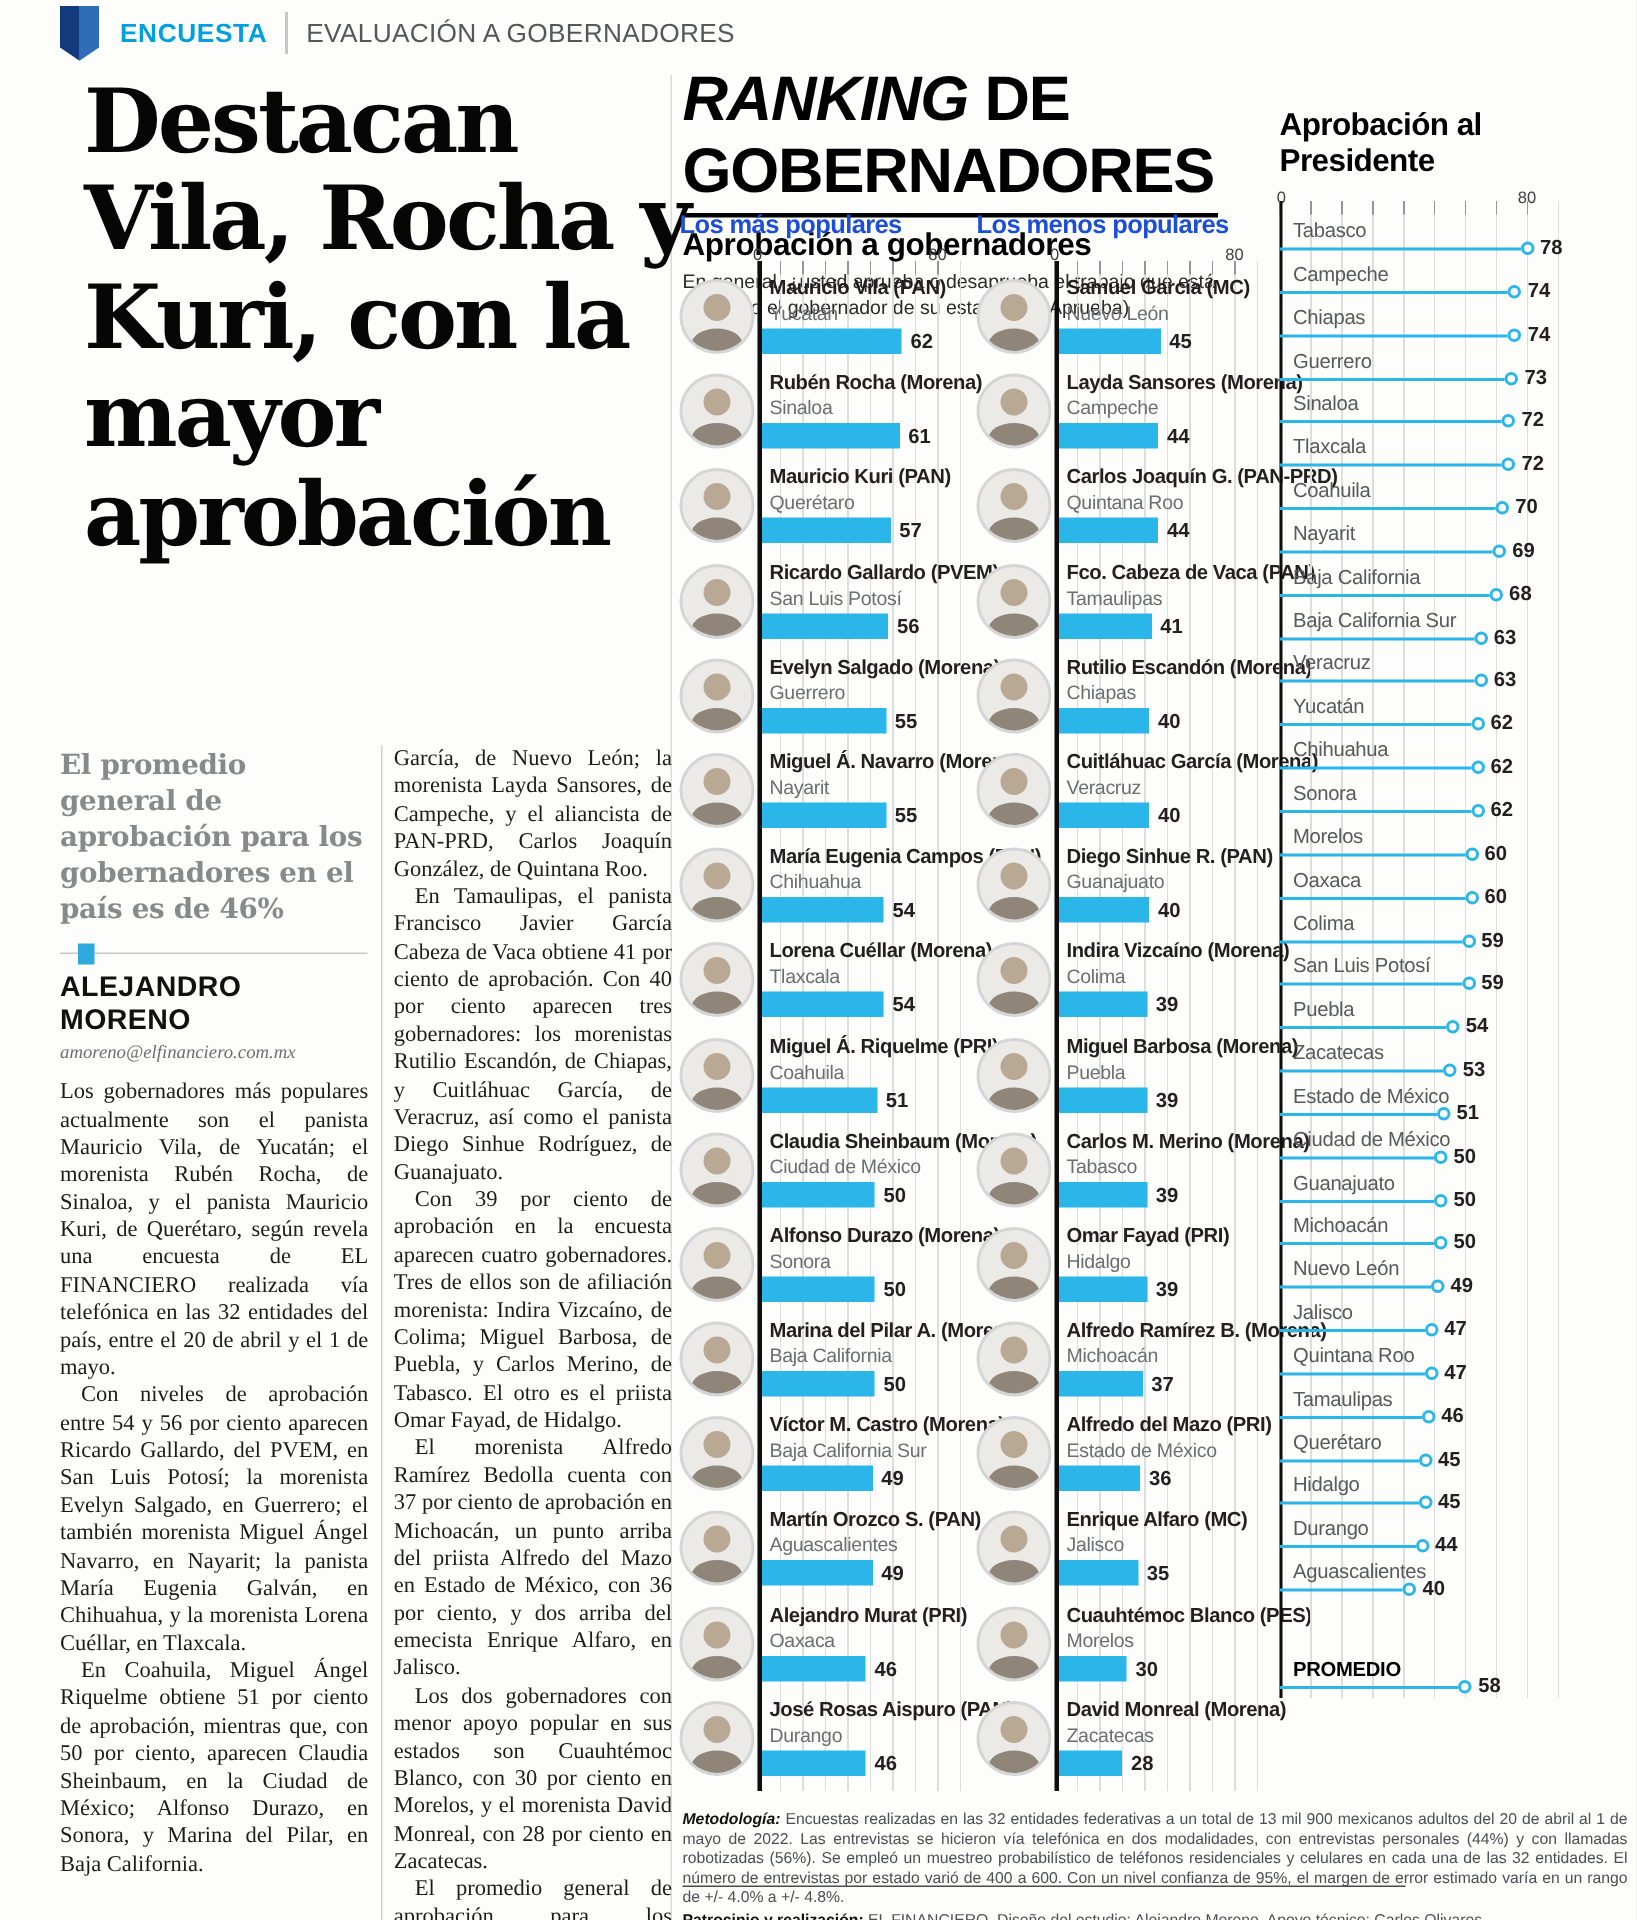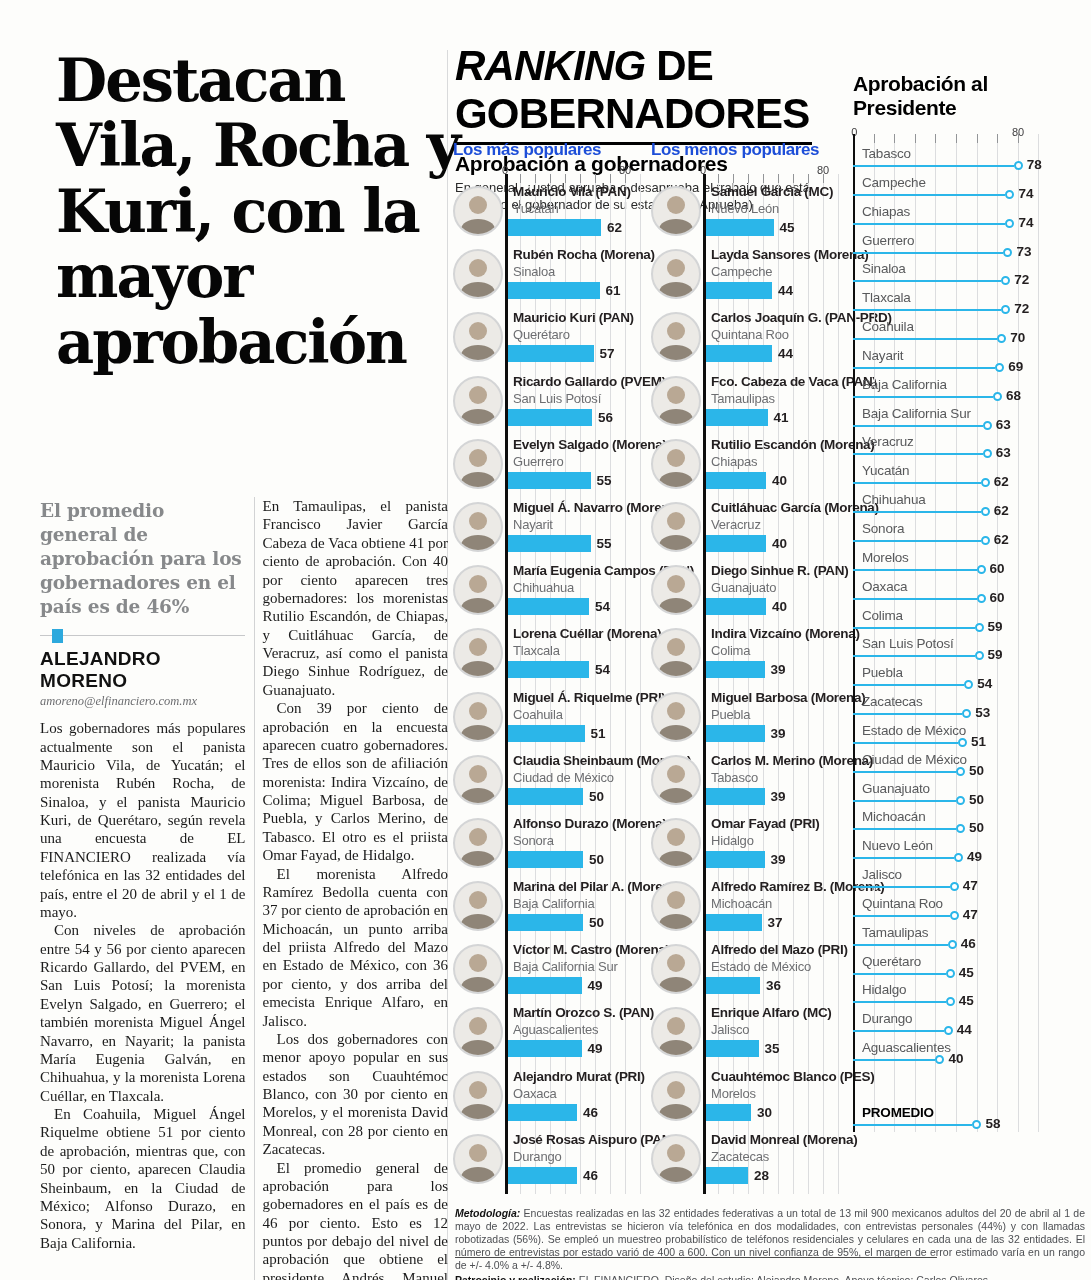--- a/index.html
+++ b/index.html
@@ -99,20 +99,26 @@
   .credits b{color:#111;}
 
   
   .vdiv-right{position:absolute;left:447px;top:50px;bottom:0;width:1px;background:#d9dadb;}
 </style>
 </head>
 <body>
 
 <div class="page">
 
+  <header class="masthead">
+    <div class="bookmark"></div>
+    <div class="kicker">ENCUESTA</div>
+    <div class="mast-div"></div>
+    <div class="section-name">EVALUACIÓN A GOBERNADORES</div>
+  </header>
 
   <div class="vdiv-right"></div>
 
   <section class="article-header">
     <h1 class="headline">Destacan Vila, Rocha y Kuri, con la mayor aprobación</h1>
   </section>
 
   <section class="article-body">
     <div class="bcol1">
       <p class="lead">El promedio general de aprobación para los gobernadores en el país es de 46%</p>
@@ -123,20 +129,21 @@
       <div class="byline-mail">amoreno@elfinanciero.com.mx</div>
       <div class="body-col">
 
       <p>Los gobernadores más populares actualmente son el panista Mauricio Vila, de Yucatán; el morenista Rubén Rocha, de Sinaloa, y el panista Mauricio Kuri, de Querétaro, según revela una encuesta de EL FINANCIERO realizada vía telefónica en las 32 entidades del país, entre el 20 de abril y el 1 de mayo.</p>
           <p>Con niveles de aprobación entre 54 y 56 por ciento aparecen Ricardo Gallardo, del PVEM, en San Luis Potosí; la morenista Evelyn Salgado, en Guerrero; el también morenista Miguel Ángel Navarro, en Nayarit; la panista María Eugenia Galván, en Chihuahua, y la morenista Lorena Cuéllar, en Tlaxcala.</p>
           <p>En Coahuila, Miguel Ángel Riquelme obtiene 51 por ciento de aprobación, mientras que, con 50 por ciento, aparecen Claudia Sheinbaum, en la Ciudad de México; Alfonso Durazo, en Sonora, y Marina del Pilar, en Baja California.</p>
         </div>
     </div>
     <div class="bcol2 body-col">
 
+    <p>García, de Nuevo León; la morenista Layda Sansores, de Campeche, y el aliancista de PAN-PRD, Carlos Joaquín González, de Quintana Roo.</p>
         <p>En Tamaulipas, el panista Francisco Javier García Cabeza de Vaca obtiene 41 por ciento de aprobación. Con 40 por ciento aparecen tres gobernadores: los morenistas Rutilio Escandón, de Chiapas, y Cuitláhuac García, de Veracruz, así como el panista Diego Sinhue Rodríguez, de Guanajuato.</p>
         <p>Con 39 por ciento de aprobación en la encuesta aparecen cuatro gobernadores. Tres de ellos son de afiliación morenista: Indira Vizcaíno, de Colima; Miguel Barbosa, de Puebla, y Carlos Merino, de Tabasco. El otro es el priista Omar Fayad, de Hidalgo.</p>
         <p>El morenista Alfredo Ramírez Bedolla cuenta con 37 por ciento de aprobación en Michoacán, un punto arriba del priista Alfredo del Mazo en Estado de México, con 36 por ciento, y dos arriba del emecista Enrique Alfaro, en Jalisco.</p>
         <p>Los dos gobernadores con menor apoyo popular en sus estados son Cuauhtémoc Blanco, con 30 por ciento en Morelos, y el morenista David Monreal, con 28 por ciento en Zacatecas.</p>
         <p>El promedio general de aprobación para los gobernadores en el país es de 46 por ciento. Esto es 12 puntos por debajo del nivel de aprobación que obtiene el presidente Andrés Manuel López Obrador, si se hace el promedio en las 32 entidades.</p>
       </div>
   </section>
 
   <section class="ranking-head">
     <h2 class="ranking-title"><span class="it">RANKING</span><span> DE GOBERNADORES</span></h2>

